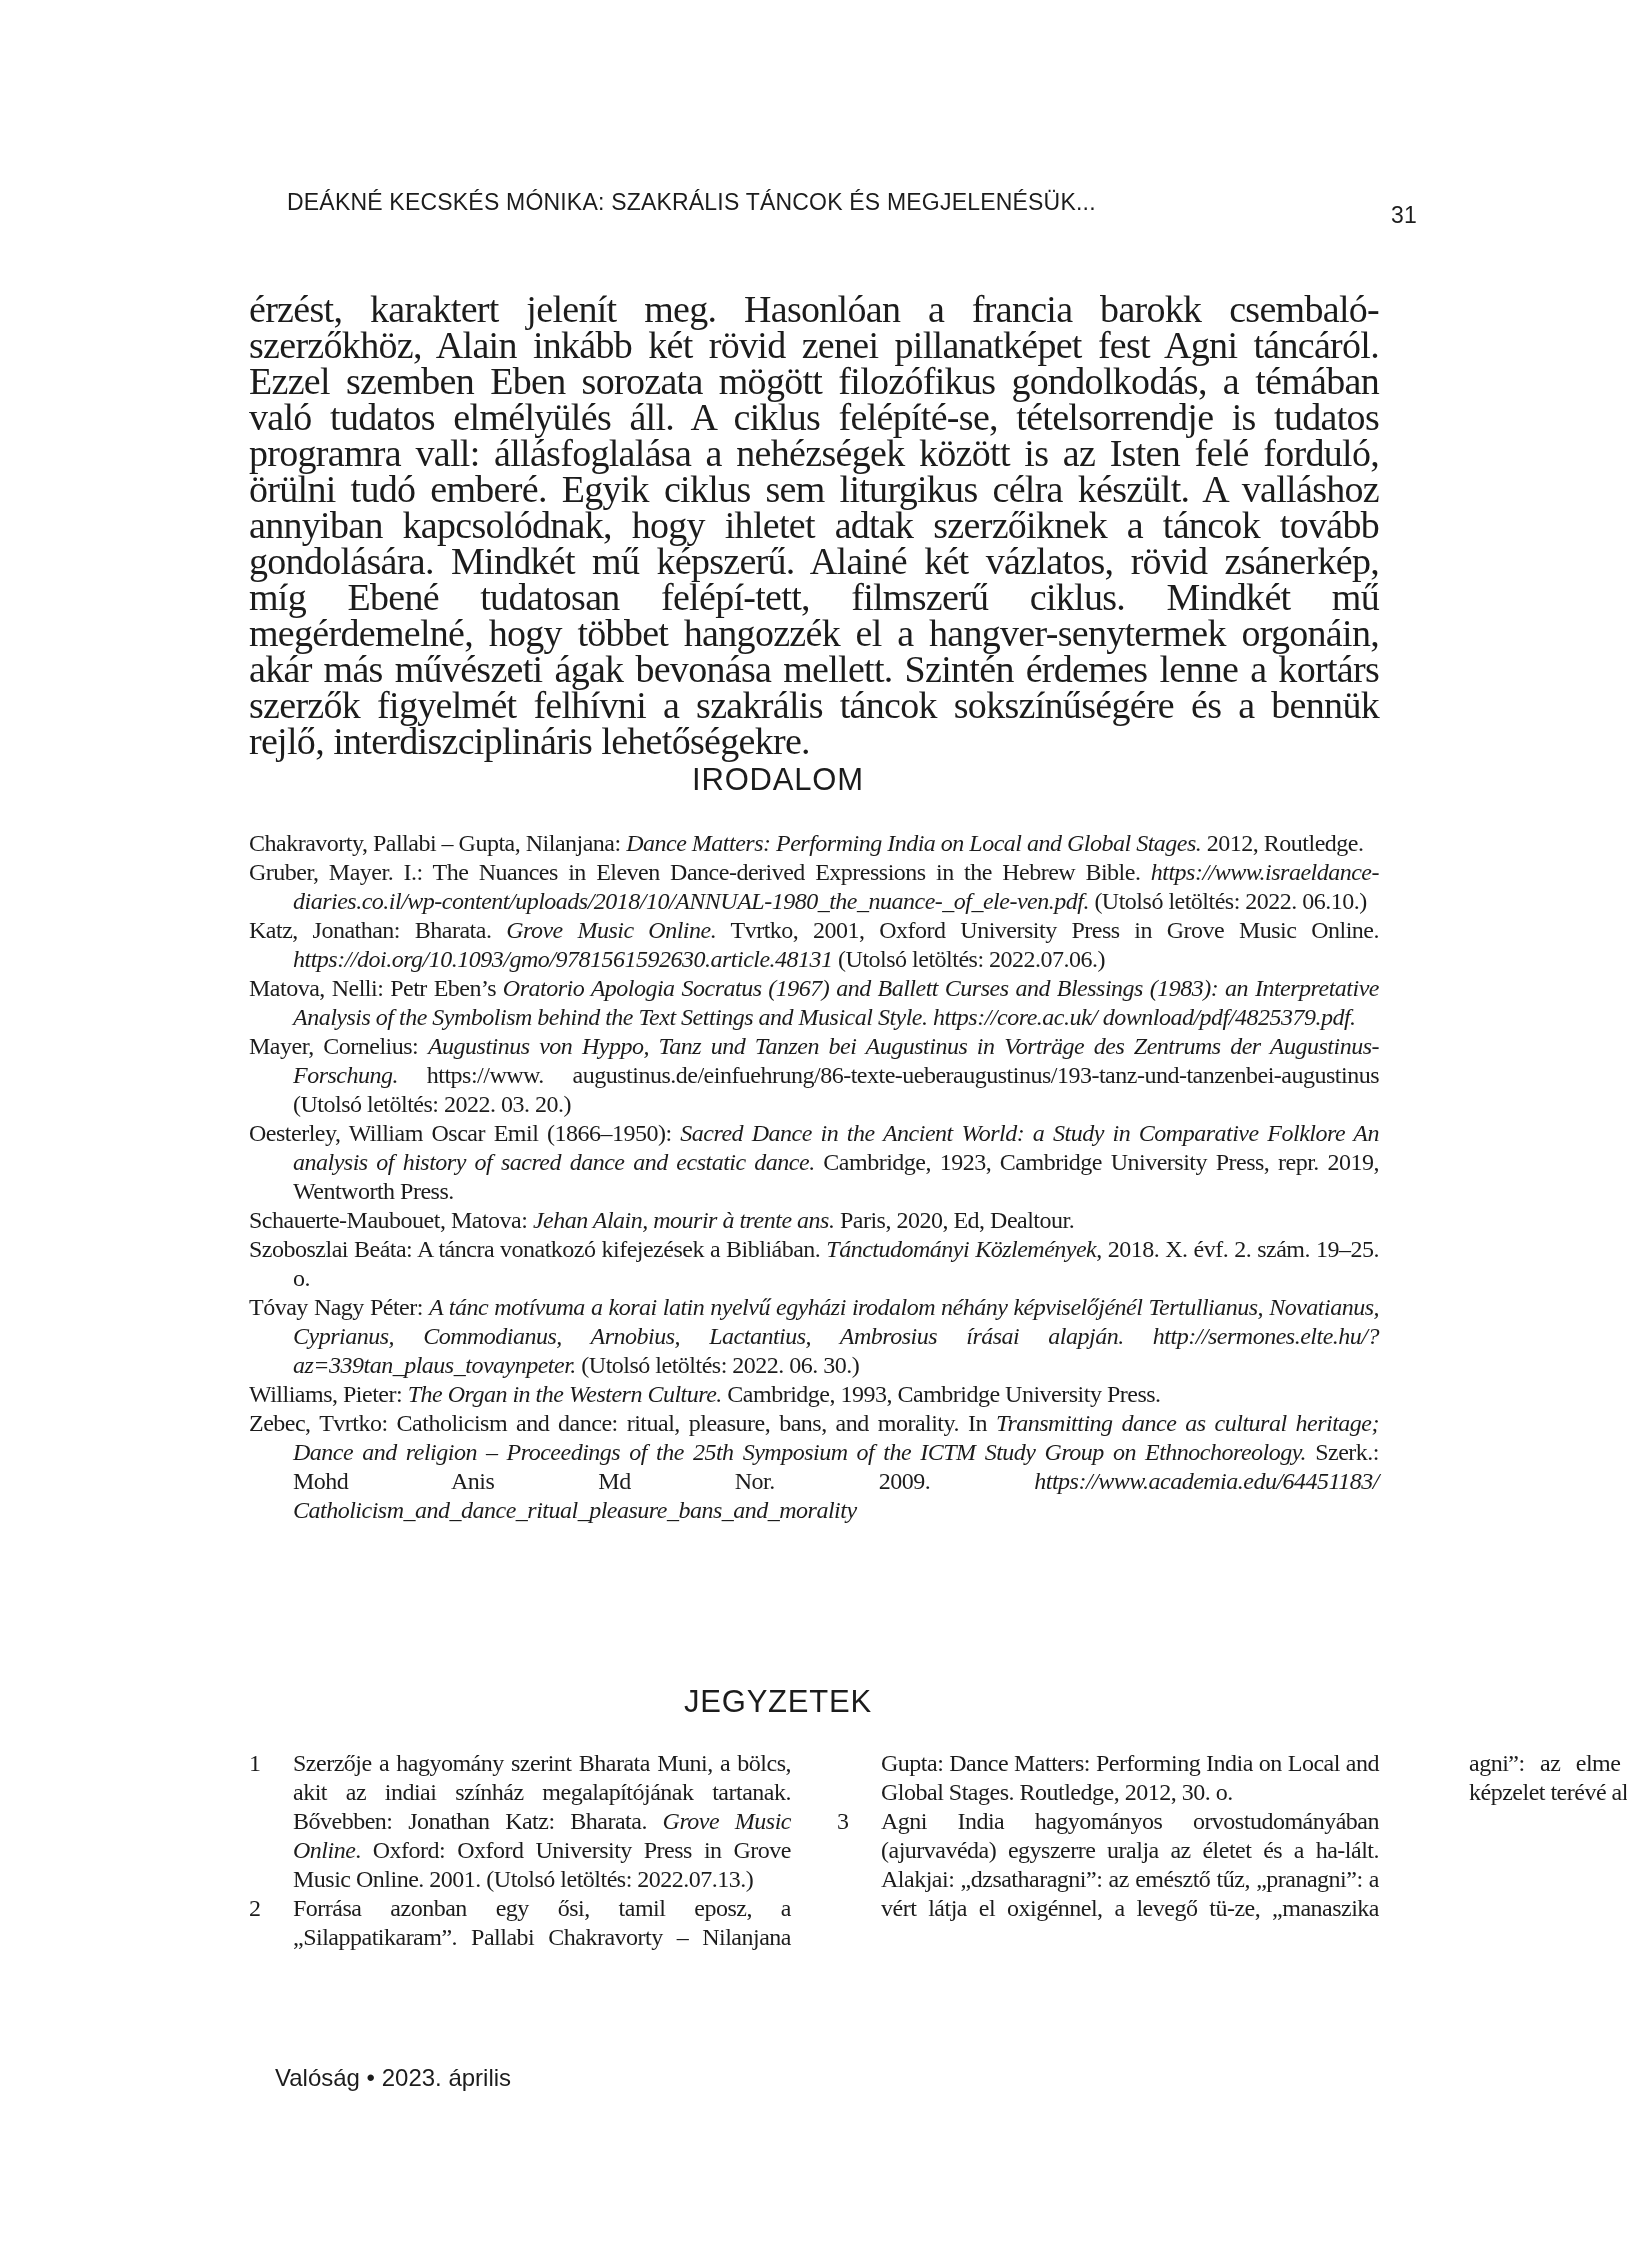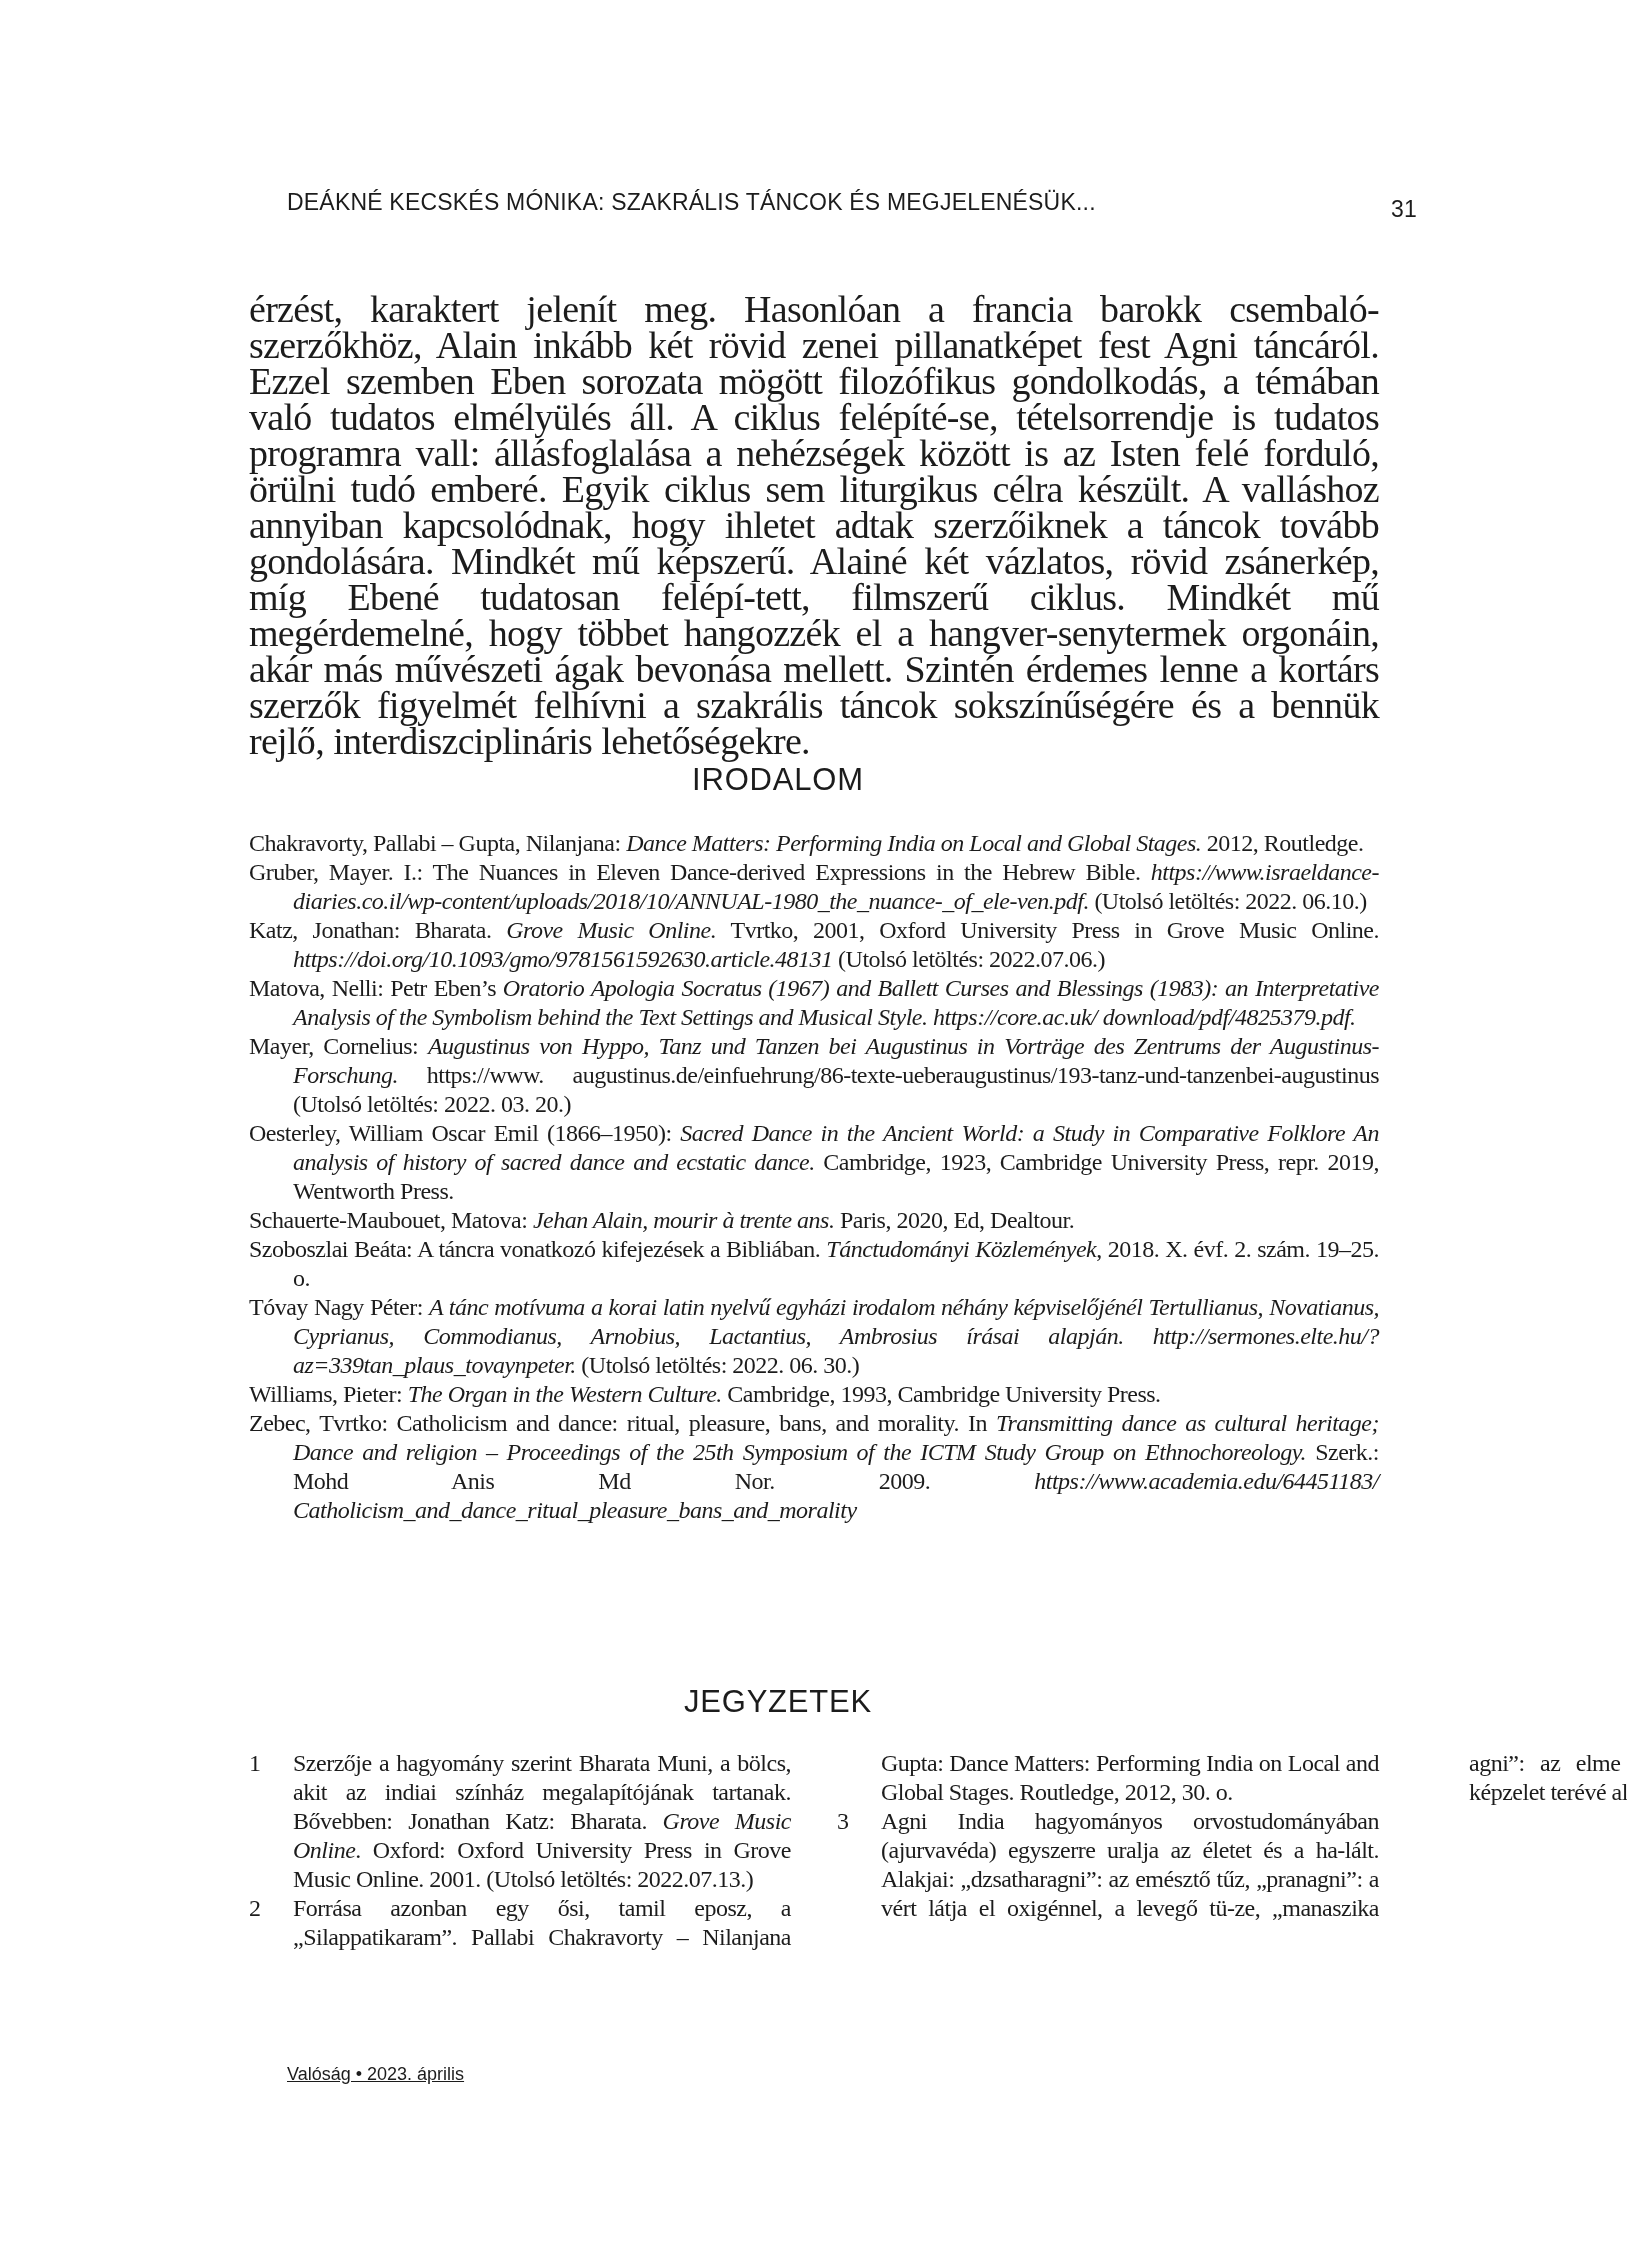--- a/index.html
+++ b/index.html
@@ -5,21 +5,21 @@
   html, body { margin: 0; padding: 0; background: #ffffff; }
   body { width: 1628px; height: 2261px; position: relative; overflow: hidden; color: #1c1c1c; }
   .sans { font-family: "Liberation Sans", "DejaVu Sans", sans-serif; margin-left: 38px; }
   .serif { font-family: "Liberation Serif", "DejaVu Serif", serif; }
 
   #running-header {
     position: absolute; left: 249px; top: 189px; width: 1130px; height: 31px;
     font-size: 23px; letter-spacing: 0.2px;
   }
   #running-header .title { position: absolute; left: 0; top: 0; white-space: nowrap; }
-  #running-header .page-num { position: absolute; right: 0; top: 7px; text-align: right; }
+  #running-header .page-num { position: absolute; right: 0; top: 13px; text-align: right; }
 
   #body-text {
     position: absolute; left: 249px; top: 291px; width: 1130px;
     font-size: 38px; line-height: 36px; text-align: justify; hyphens: manual;
     letter-spacing: -0.7px; word-spacing: 0.4px;
   }
   #body-text p { margin: 0; }
 
   .section-heading {
     position: absolute; left: 0; width: 1556px; text-align: center;
@@ -41,23 +41,22 @@
     position: absolute; left: 249px; top: 1749px; width: 1130px;
     column-count: 2; column-gap: 46px; height: 230px;
     font-size: 24px; line-height: 29px; letter-spacing: -0.5px;
   }
   #footnotes .note {
     margin: 0; position: relative; padding-left: 44px; text-align: justify;
   }
   #footnotes .note-num { position: absolute; left: 0; top: 0; }
 
   #running-footer {
-    position: absolute; left: 249px; top: 2064px;
-    font-size: 18px;
-    text-decoration: underline;
+    position: absolute; left: 237px; top: 2064px;
+    font-size: 24px;
   }
 </style>
 </head>
 <body>
 
 <header id="running-header" class="sans">
   <span class="title">DEÁKNÉ KECSKÉS MÓNIKA: SZAKRÁLIS TÁNCOK ÉS MEGJELENÉSÜK...</span>
   <span class="page-num">31</span>
 </header>
 

